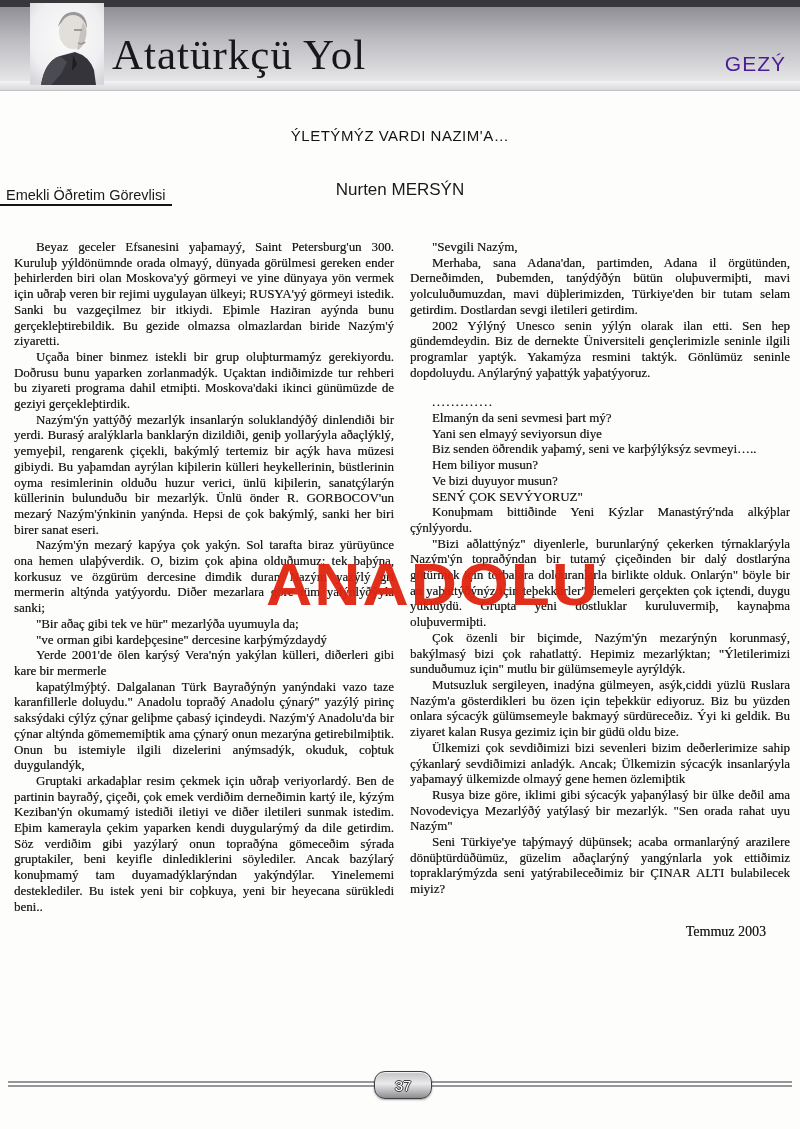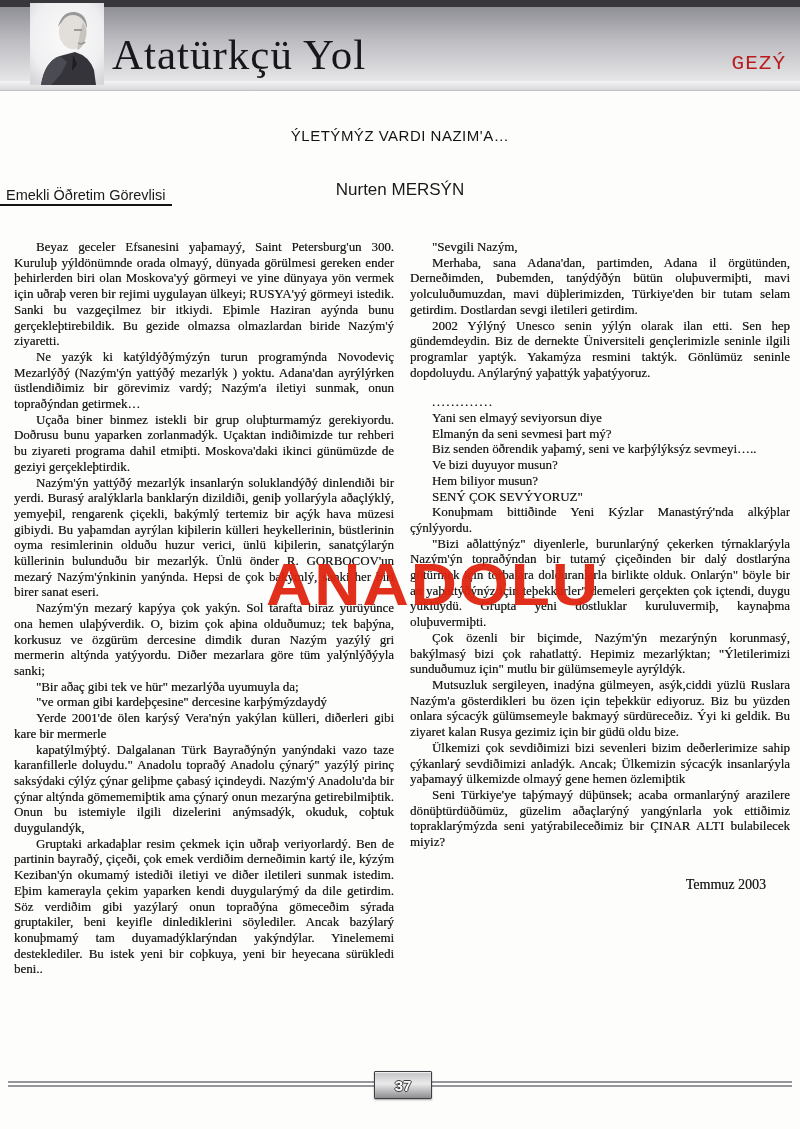--- a/index.html
+++ b/index.html
@@ -12,21 +12,21 @@
   .top-bar{position:absolute;left:0;top:0;width:800px;height:7px;background:#38383c;}
   .header-grad{position:absolute;left:0;top:7px;width:800px;height:74px;
     background:linear-gradient(180deg,#8f8f96 0%,#b9b9bે 45%,#e4e4e6 100%);
     background:linear-gradient(180deg,#8f8f96 0%,#bcbcc1 45%,#e6e6e8 100%);}
   .header-band{position:absolute;left:0;top:81px;width:800px;height:9px;
     background:linear-gradient(180deg,#f4f4f5,#d8d8db);border-bottom:1px solid #c3c3c7;}
   .portrait{position:absolute;left:30px;top:3px;width:74px;height:82px;}
   .mag-title{position:absolute;left:112px;top:30px;font-size:43px;letter-spacing:1px;
     color:#17171b;font-family:"Liberation Serif",serif;}
   .section-label{position:absolute;right:14px;top:52px;font-size:21px;letter-spacing:1px;
-    color:#b91c1c;font-family:Liberation Mono, monospace;}
+    color:#4c1d95;font-family:Liberation Sans, sans-serif;}
   
   .art-title{position:absolute;left:0;top:127px;width:100%;text-align:center;
     font-family:"Liberation Sans",sans-serif;font-size:15px;letter-spacing:0.5px;color:#141414;}
   .author{position:absolute;left:0;top:180px;width:100%;text-align:center;
     font-family:"Liberation Sans",sans-serif;font-size:17px;color:#1a1a1a;}
   .author-title-wrap{position:absolute;left:0;top:186px;width:100%;text-align:left;}
   .author-title{display:inline-block;font-family:"Liberation Sans",sans-serif;font-size:14.5px;
     color:#1a1a1a;border-bottom:2.5px solid #141414;padding:0 6px 1px 6px;}
   
   .columns{position:absolute;left:14px;top:240px;width:776px;height:850px;
@@ -38,24 +38,24 @@
   .col p.p-sig{text-align:right;text-indent:0;padding-right:24px;margin-top:26px;font-size:14px;}
   
   .watermark{position:absolute;left:266px;top:553px;z-index:6;
     font-family:"Liberation Sans",sans-serif;font-weight:bold;font-size:64px;line-height:1;
     letter-spacing:2px;opacity:0.95;transform:scaleY(0.92);user-select:none;}
   
   .footer-rule{position:absolute;left:8px;right:8px;top:1081px;height:2px;background:#fff;
     border-top:2px solid #97979b;border-bottom:2px solid #97979b;}
   .page-badge{position:absolute;left:374px;top:1071px;width:56px;height:26px;z-index:7;
     display:flex;align-items:center;justify-content:center;
-    border:1px solid #3e3e42;border-radius:1px;
+    border:1px solid #3e3e42;border-radius:11px;
     background:linear-gradient(180deg,#c2c2c4 0%,#ebebec 45%,#8d8d90 100%);
     box-shadow:inset 0 1px 1px rgba(255,255,255,.8),0 1px 2px rgba(0,0,0,.35);
-    font-family:"Liberation Sans",sans-serif;font-weight:bold;font-size:15px;color:#fff;
+    font-family:"Liberation Sans",sans-serif;font-weight:normal;font-size:15px;color:#fff;
     text-shadow:-1px 0 #3c3c3c,1px 0 #3c3c3c,0 -1px #3c3c3c,0 1px #3c3c3c;}
 </style>
 </head>
 <body>
 
 <div class="page">
 
   <div class="top-bar"></div>
   <div class="header-grad"></div>
   <div class="header-band"></div>
@@ -87,46 +87,46 @@
 
   <div class="art-title">ÝLETÝMÝZ VARDI NAZIM'A…</div>
   <div class="author">Nurten MERSÝN</div>
   <div class="author-title-wrap">
     <span class="author-title">Emekli Öðretim Görevlisi</span>
   </div>
 
   <div class="columns">
     <div class="col" id="left-col">
         <p>Beyaz geceler Efsanesini yaþamayý, Saint Petersburg'un 300. Kuruluþ yýldönümnde orada olmayý, dünyada görülmesi gereken ender þehirlerden biri olan Moskova'yý görmeyi ve yine dünyaya yön vermek için uðraþ veren bir rejimi uygulayan ülkeyi; RUSYA'yý görmeyi istedik. Sanki bu vazgeçilmez bir itkiydi. Eþimle Haziran ayýnda bunu gerçekleþtirebildik. Bu gezide olmazsa olmazlardan biride Nazým'ý ziyaretti.</p>
-        <p>Ne yazýk ki katýldýðýmýzýn turun programýnda Novodeviç Mezarlýðý (Nazým'ýn yattýðý mezarlýk ) yoktu. Adana'dan ayrýlýrken üstlendiðimiz bir görevimiz vardý; Nazým'a iletiyi sunmak, onun topraðýndan getirmek…</p>
         <p>Uçaða biner binmez istekli bir grup oluþturmamýz gerekiyordu. Doðrusu bunu yaparken zorlanmadýk. Uçaktan indiðimizde tur rehberi bu ziyareti programa dahil etmiþti. Moskova'daki ikinci günümüzde de geziyi gerçekleþtirdik.</p>
         <p>Nazým'ýn yattýðý mezarlýk insanlarýn soluklandýðý dinlendiði bir yerdi. Burasý aralýklarla banklarýn dizildiði, geniþ yollarýyla aðaçlýklý, yemyeþil, rengarenk çiçekli, bakýmlý tertemiz bir açýk hava müzesi gibiydi. Bu yaþamdan ayrýlan kiþilerin külleri heykellerinin, büstlerinin oyma resimlerinin olduðu huzur verici, ünlü kiþilerin, sanatçýlarýn küllerinin bulunduðu bir mezarlýk. Ünlü önder R. GORBOCOV'un mezarý Nazým'ýnkinin yanýnda. Hepsi de çok bakýmlý, sanki her biri birer sanat eseri.</p>
         <p>Nazým'ýn mezarý kapýya çok yakýn. Sol tarafta biraz yürüyünce ona hemen ulaþýverdik. O, bizim çok aþina olduðumuz; tek baþýna, korkusuz ve özgürüm dercesine dimdik duran Nazým yazýlý gri mermerin altýnda yatýyordu. Diðer mezarlara göre tüm yalýnlýðýyla sanki;</p>
         <p>"Bir aðaç gibi tek ve hür" mezarlýða uyumuyla da;</p>
         <p>"ve orman gibi kardeþçesine" dercesine karþýmýzdaydý</p>
         <p>Yerde 2001'de ölen karýsý Vera'nýn yakýlan külleri, diðerleri gibi kare bir mermerle</p>
         <p>kapatýlmýþtý. Dalgalanan Türk Bayraðýnýn yanýndaki vazo taze karanfillerle doluydu." Anadolu topraðý Anadolu çýnarý" yazýlý pirinç saksýdaki cýlýz çýnar geliþme çabasý içindeydi. Nazým'ý Anadolu'da bir çýnar altýnda gömememiþtik ama çýnarý onun mezarýna getirebilmiþtik. Onun bu istemiyle ilgili dizelerini anýmsadýk, okuduk, coþtuk duygulandýk,</p>
         <p>Gruptaki arkadaþlar resim çekmek için uðraþ veriyorlardý. Ben de partinin bayraðý, çiçeði, çok emek verdiðim derneðimin kartý ile, kýzým Keziban'ýn okumamý istediði iletiyi ve diðer iletileri sunmak istedim. Eþim kamerayla çekim yaparken kendi duygularýmý da dile getirdim. Söz verdiðim gibi yazýlarý onun topraðýna gömeceðim sýrada gruptakiler, beni keyifle dinlediklerini söylediler. Ancak bazýlarý konuþmamý tam duyamadýklarýndan yakýndýlar. Yinelememi desteklediler. Bu istek yeni bir coþkuya, yeni bir heyecana sürükledi beni..</p>
       </div>
     <div class="col" id="right-col">
         <p>"Sevgili Nazým,</p>
         <p>Merhaba, sana Adana'dan, partimden, Adana il örgütünden, Derneðimden, Þubemden, tanýdýðýn bütün oluþuvermiþti, mavi yolculuðumuzdan, mavi düþlerimizden, Türkiye'den bir tutam selam getirdim. Dostlardan sevgi iletileri getirdim.</p>
         <p>2002 Yýlýný Unesco senin yýlýn olarak ilan etti. Sen hep gündemdeydin. Biz de dernekte Üniversiteli gençlerimizle seninle ilgili programlar yaptýk. Yakamýza resmini taktýk. Gönlümüz seninle dopdoluydu. Anýlarýný yaþattýk yaþatýyoruz.</p>
         <p class="p-dots">.............</p>
+        <p>Elmanýn da seni sevmesi þart mý?</p>
         <p>Yani sen elmayý seviyorsun diye</p>
-        <p>Elmanýn da seni sevmesi þart mý?</p>
         <p>Biz senden öðrendik yaþamý, seni ve karþýlýksýz sevmeyi…..</p>
+        <p>Hem biliyor musun?</p>
         <p>Ve bizi duyuyor musun?</p>
-        <p>Hem biliyor musun?</p>
         <p>SENÝ ÇOK SEVÝYORUZ"</p>
         <p>Konuþmam bittiðinde Yeni Kýzlar Manastýrý'nda alkýþlar çýnlýyordu.</p>
         <p>"Bizi aðlattýnýz" diyenlerle, burunlarýný çekerken týrnaklarýyla Nazým'ýn topraðýndan bir tutamý çiçeðinden bir dalý dostlarýna götürmek için torbalara dolduranlarla birlikte olduk. Onlarýn" böyle bir an yaþattýðýnýz için teþekkürler" demeleri gerçekten çok içtendi, duygu yüklüydü. Grupta yeni dostluklar kuruluvermiþ, kaynaþma oluþuvermiþti.</p>
         <p>Çok özenli bir biçimde, Nazým'ýn mezarýnýn korunmasý, bakýlmasý bizi çok rahatlattý. Hepimiz mezarlýktan; "Ýletilerimizi sunduðumuz için" mutlu bir gülümsemeyle ayrýldýk.</p>
         <p>Mutsuzluk sergileyen, inadýna gülmeyen, asýk,ciddi yüzlü Ruslara Nazým'a gösterdikleri bu özen için teþekkür ediyoruz. Biz bu yüzden onlara sýcacýk gülümsemeyle bakmayý sürdüreceðiz. Ýyi ki geldik. Bu ziyaret kalan Rusya gezimiz için bir güdü oldu bize.</p>
         <p>Ülkemizi çok sevdiðimizi bizi sevenleri bizim deðerlerimize sahip çýkanlarý sevdiðimizi anladýk. Ancak; Ülkemizin sýcacýk insanlarýyla yaþamayý ülkemizde olmayý gene hemen özlemiþtik</p>
+        <p>Rusya bize göre, iklimi gibi sýcacýk yaþanýlasý bir ülke deðil ama Novodeviçya Mezarlýðý yatýlasý bir mezarlýk. "Sen orada rahat uyu  Nazým"</p>
         <p>Seni Türkiye'ye taþýmayý düþünsek; acaba ormanlarýný arazilere dönüþtürdüðümüz, güzelim aðaçlarýný yangýnlarla yok ettiðimiz topraklarýmýzda seni yatýrabileceðimiz bir ÇINAR ALTI bulabilecek miyiz?</p>
         <p class="p-sig">Temmuz 2003</p>
       </div>
   </div>
 
   <div class="watermark" id="watermark" style="color: rgb(224, 36, 15);">ANADOLU</div>
 
   <div class="footer-rule"></div>
   <div class="page-badge">37</div>
 

